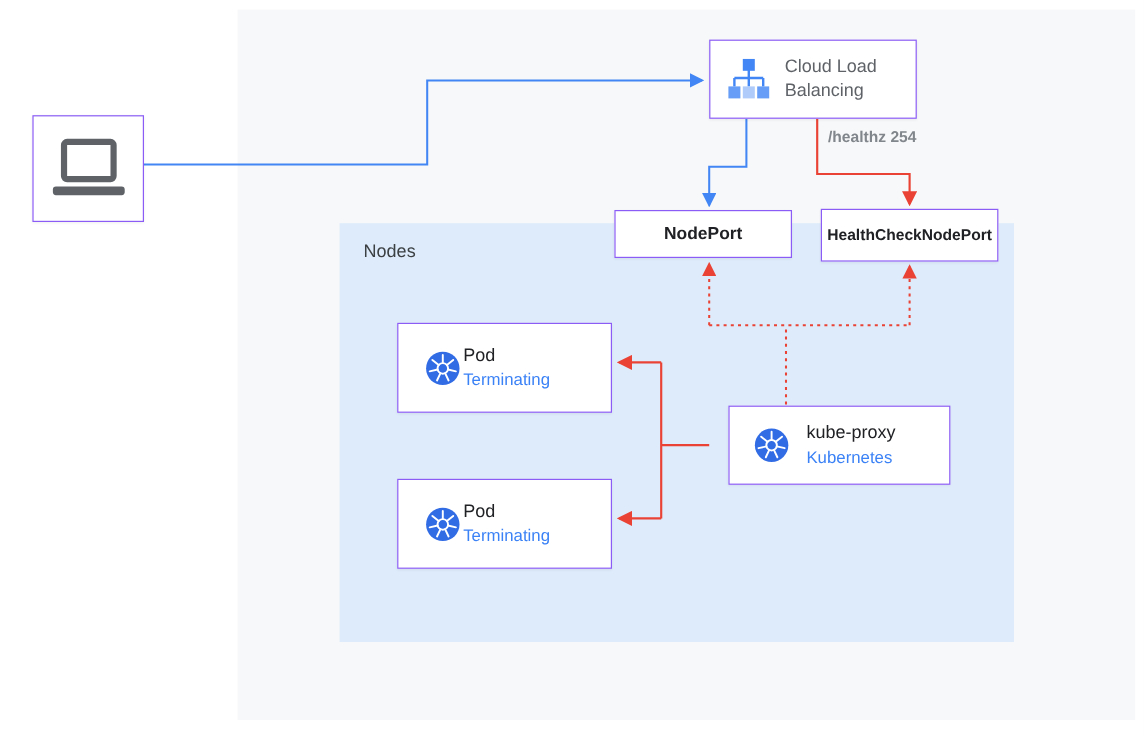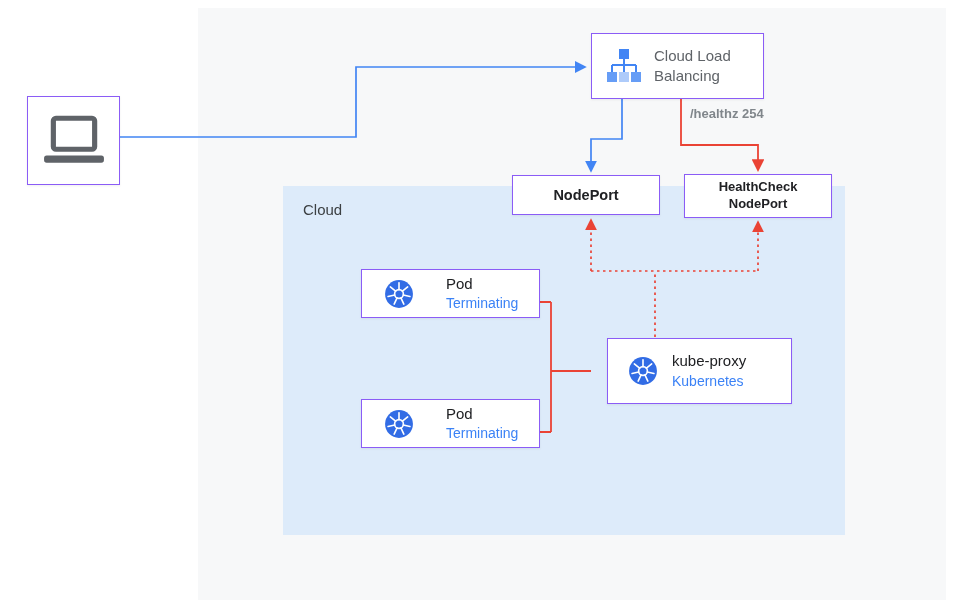--- a/index.html
+++ b/index.html
@@ -70,50 +70,49 @@
     left: 690px; top: 106px;
     font-size: 13px; font-weight: bold; color: #80868b;
   }
   .nodeport-card {
     left: 512px; top: 175px; width: 148px; height: 40px;
     display: flex; align-items: center; justify-content: center;
     font-size: 14.5px; font-weight: bold; color: #202124;
   }
   .hc-card {
     left: 684px; top: 174px; width: 148px; height: 44px;
-    display: flex; flex-direction: column; align-items: center; justify-content: center;
+    display: flex; align-items: center; justify-content: center;
     font-size: 13px; font-weight: bold; color: #202124; line-height: 1.3;
   }
   .hc-card span { display: block; }
   .pod-card {
-    width: 179px; height: 49px;
-    display: flex; align-items: center; gap: 32px;
+    width: 179px; height: 75px;
+    display: flex; align-items: center; gap: 2px;
     padding-left: 22px;
-    margin-left: 30px;
   }
   .pod-card.pod-1 { left: 331px; top: 269px; }
   .pod-card.pod-2 { left: 331px; top: 399px; }
   .kproxy-card {
     left: 607px; top: 338px; width: 185px; height: 66px;
     display: flex; align-items: center; gap: 14px;
     padding-left: 20px;
   }
   .node-title    { font-size: 15px; color: #202124; line-height: 1.35; }
   .node-subtitle { font-size: 14px; color: #3b82f6; line-height: 1.35; }
   .text-col span { display: block; }
 </style>
 </head>
 <body>
 
 <div class="canvas">
 
   <div class="panel"></div>
 
   <div class="nodes-box">
-    <div class="nodes-label">Cloud</div>
+    <div class="nodes-label">Nodes</div>
   </div>
 
   <svg class="arrows" width="953" height="612" viewBox="0 0 953 612">
     <defs>
       <marker id="arrowBlue" viewBox="0 0 10 10" refX="8.5" refY="5" markerWidth="7" markerHeight="7" orient="auto-start-reverse">
         <path d="M0 0 L10 5 L0 10 Z" fill="#4285f4"></path>
       </marker>
       <marker id="arrowRed" viewBox="0 0 10 10" refX="8.5" refY="5" markerWidth="7" markerHeight="7" orient="auto-start-reverse">
         <path d="M0 0 L10 5 L0 10 Z" fill="#ea4335"></path>
       </marker>

